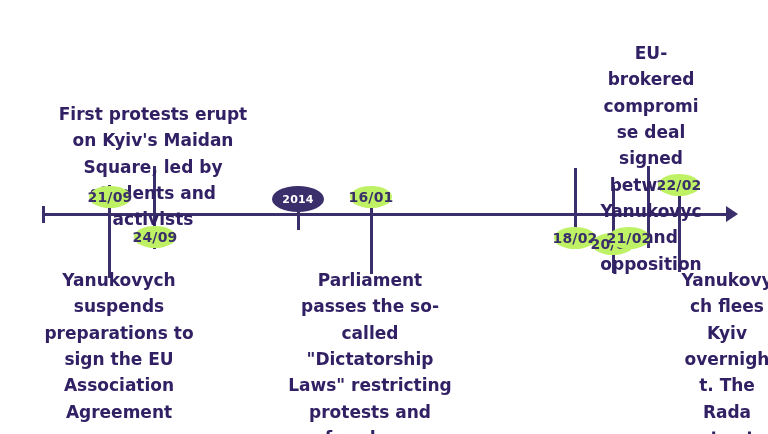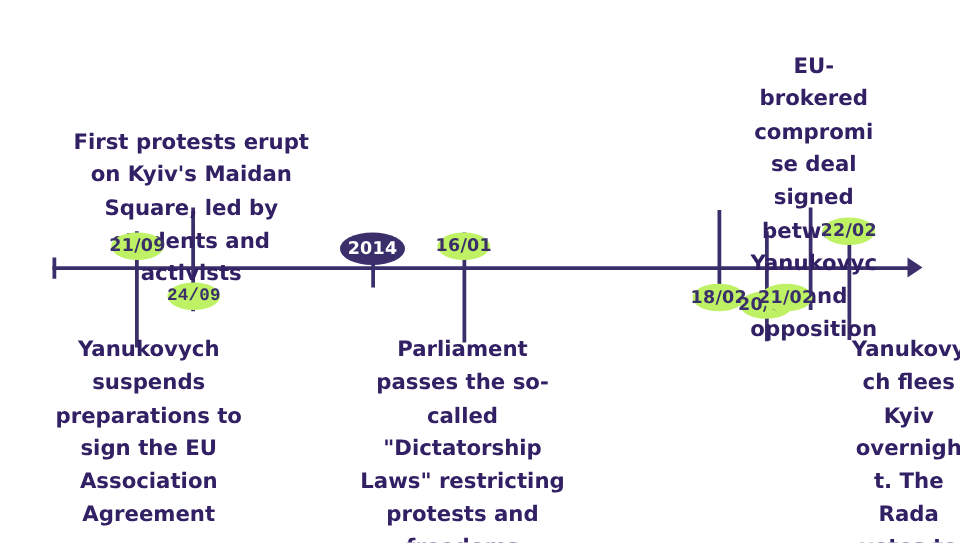--- a/index.html
+++ b/index.html
@@ -75,21 +75,21 @@
     background: #bef264;
     color: #3a2f6b;
     font-size: 14px;
   }
   .pill-year {
     width: 52px;
     height: 26px;
     margin-left: -26px;
     background: #3a2f6b;
     color: #ffffff;
-    font-size: 14px;
+    font-size: 11px;
   }
 
   
   .caption {
     position: absolute;
     color: #312064;
     font-weight: bold;
     font-size: 17px;
     line-height: 1.55;
     text-align: center;
@@ -114,21 +114,21 @@
   <div class="stem" style="left:574px; top:168px; height:80px;"></div>
   <div class="stem" style="left:612px; top:185px; height:88px;"></div>
   <div class="stem" style="left:647px; top:166px; height:82px;"></div>
   <div class="stem" style="left:678px; top:186px; height:86px;"></div>
   <div class="stem" style="left:297px; top:196px; height:34px;"></div>
 
   <div class="pill pill-year" style="left:298px; top:186px;">2014</div>
 
   <div class="pill pill-date" style="left:110px; top:186px;">21/09</div>
 
-  <div class="pill pill-date" style="left:155px; top:226px;font-family:Liberation Mono, monospace;">24/09</div>
+  <div class="pill pill-date" style="left:155px; top:226px;">24/09</div>
 
   <div class="pill pill-date" style="left:371px; top:186px;">16/01</div>
 
   <div class="pill pill-date" style="left:575px; top:227px;">18/02</div>
 
   <div class="pill pill-date" style="left:613px; top:186px;margin-top:47px;">20/02</div>
 
   <div class="pill pill-date" style="left:629px; top:227px;">21/02</div>
 
   <div class="pill pill-date" style="left:679px; top:174px;">22/02</div>

